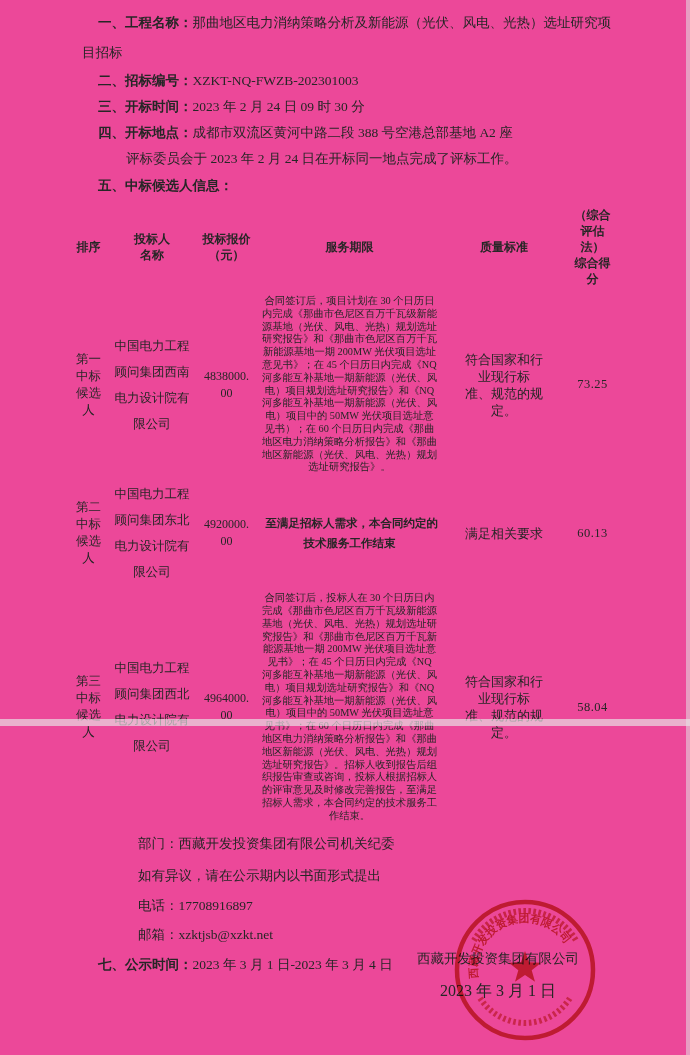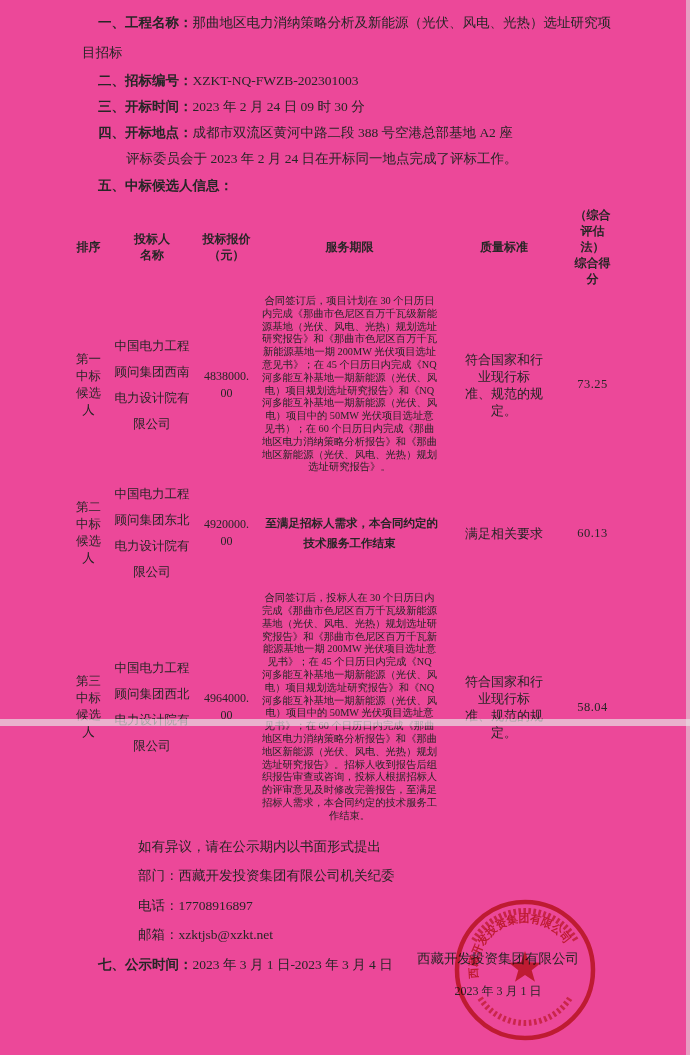--- a/index.html
+++ b/index.html
@@ -37,21 +37,21 @@
   td.service{
     font-size:10.3px;line-height:12.8px;padding:2px 3px;
     white-space:normal;text-align:justify;text-align-last:center;
   }
   td.service.short{text-align:right;font-size:11.5px;line-height:20px;font-weight:bold;}
   td.quality{font-size:13px;line-height:17px;padding:1px 14px;}
   td.score{font-size:12.5px;letter-spacing:0.5px;padding:1px;}
   
   .signature{position:absolute;left:380px;top:944px;width:236px;text-align:center;}
   .signature .co{font-size:13.5px;line-height:30px;}
-  .signature .dt{font-size:12px;line-height:30px;margin-top:2px;}
+  .signature .dt{font-size:16px;line-height:30px;margin-top:2px;}
   
   .seal{position:absolute;left:450px;top:895px;width:150px;height:150px;
         mix-blend-mode:multiply;opacity:0.88;}
   
   .band{position:absolute;left:0;top:719px;width:690px;height:7px;
         background:#e9e9e9;opacity:0.65;}
   .edge{position:absolute;right:0;top:0;width:4px;height:1055px;
         background:#e3e3e3;opacity:0.55;}
 </style>
 </head>
@@ -139,22 +139,22 @@
         <td class="price">4964000.
 00</td>
         <td class="service">合同签订后，投标人在 30 个日历日内完成《那曲市色尼区百万千瓦级新能源基地（光伏、风电、光热）规划选址研究报告》和《那曲市色尼区百万千瓦新能源基地一期 200MW 光伏项目选址意见书》；在 45 个日历日内完成《NQ 河多能互补基地一期新能源（光伏、风电）项目规划选址研究报告》和《NQ 河多能互补基地一期新能源（光伏、风电）项目中的 50MW 光伏项目选址意见书》；在 60 个日历日内完成《那曲地区电力消纳策略分析报告》和《那曲地区新能源（光伏、风电、光热）规划选址研究报告》。招标人收到报告后组织报告审查或咨询，投标人根据招标人的评审意见及时修改完善报告，至满足招标人需求，本合同约定的技术服务工作结束。</td>
         <td class="quality">符合国家和行业现行标
 准、规范的规定。</td>
         <td class="score">58.04</td>
       </tr>
     </tbody>
       </table>
 
+    <p class="sub">部门：西藏开发投资集团有限公司机关纪委</p>
     <p class="sub" style="margin-top:3px;">如有异议，请在公示期内以书面形式提出</p>
-    <p class="sub">部门：西藏开发投资集团有限公司机关纪委</p>
     <p class="sub">电话：17708916897</p>
     <p class="sub">邮箱：xzktjsb@xzkt.net</p>
 
     <p class="num tight" style="margin-top:2px;"><span class="lbl">七、公示时间：</span><span>2023 年 3 月 1 日-2023 年 3 月 4 日</span></p>
 
   </div>
 
   <div class="signature">
     <p class="co">西藏开发投资集团有限公司</p>
     <p class="dt">2023 年 3 月 1 日</p>

